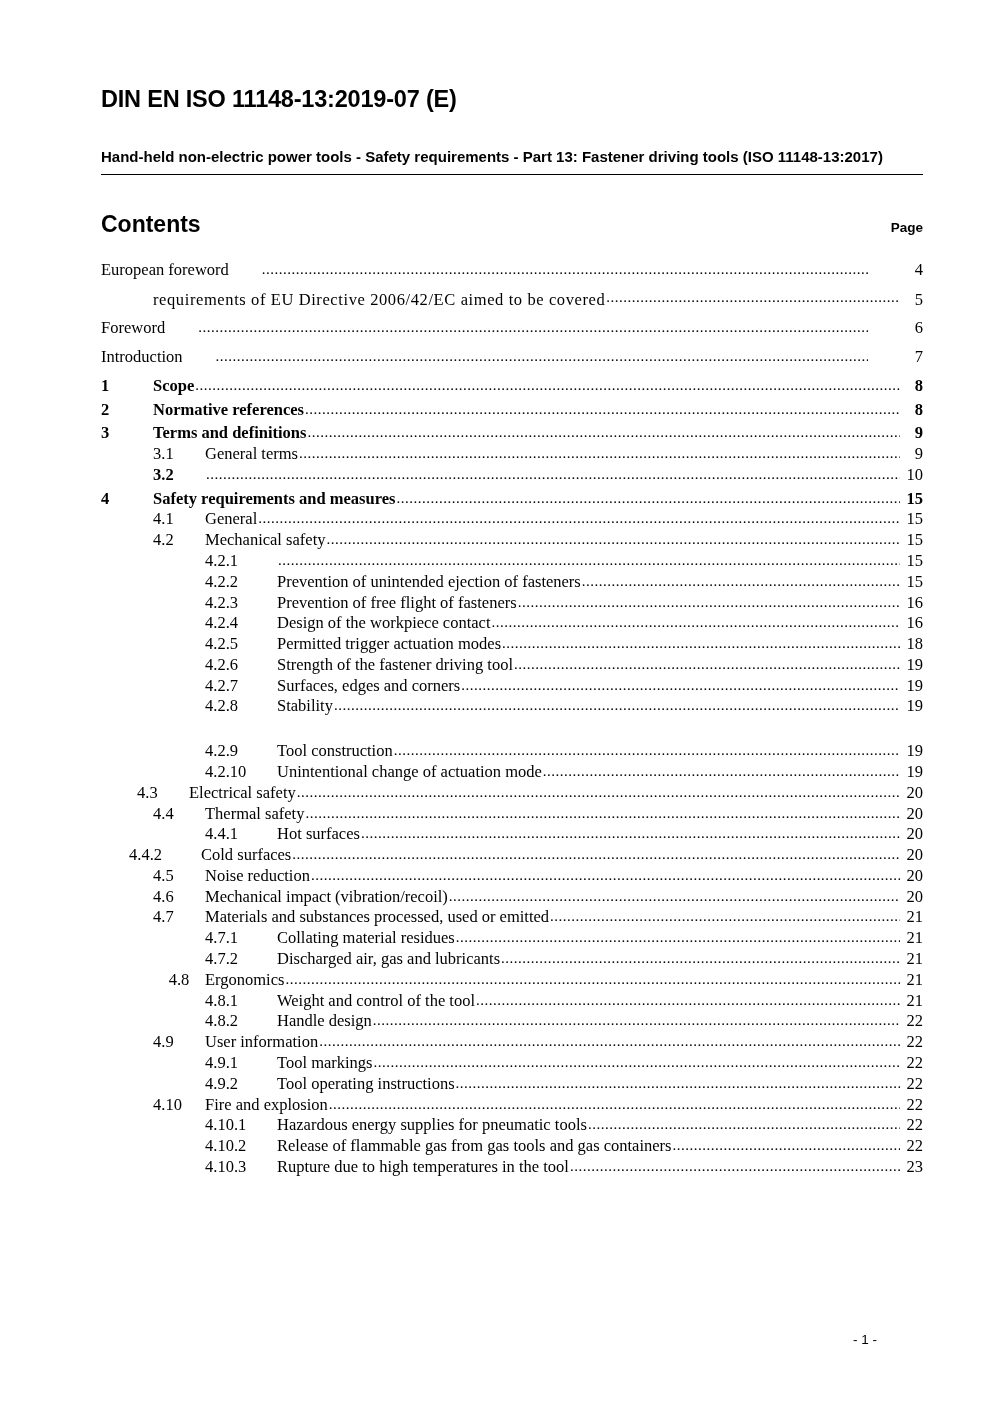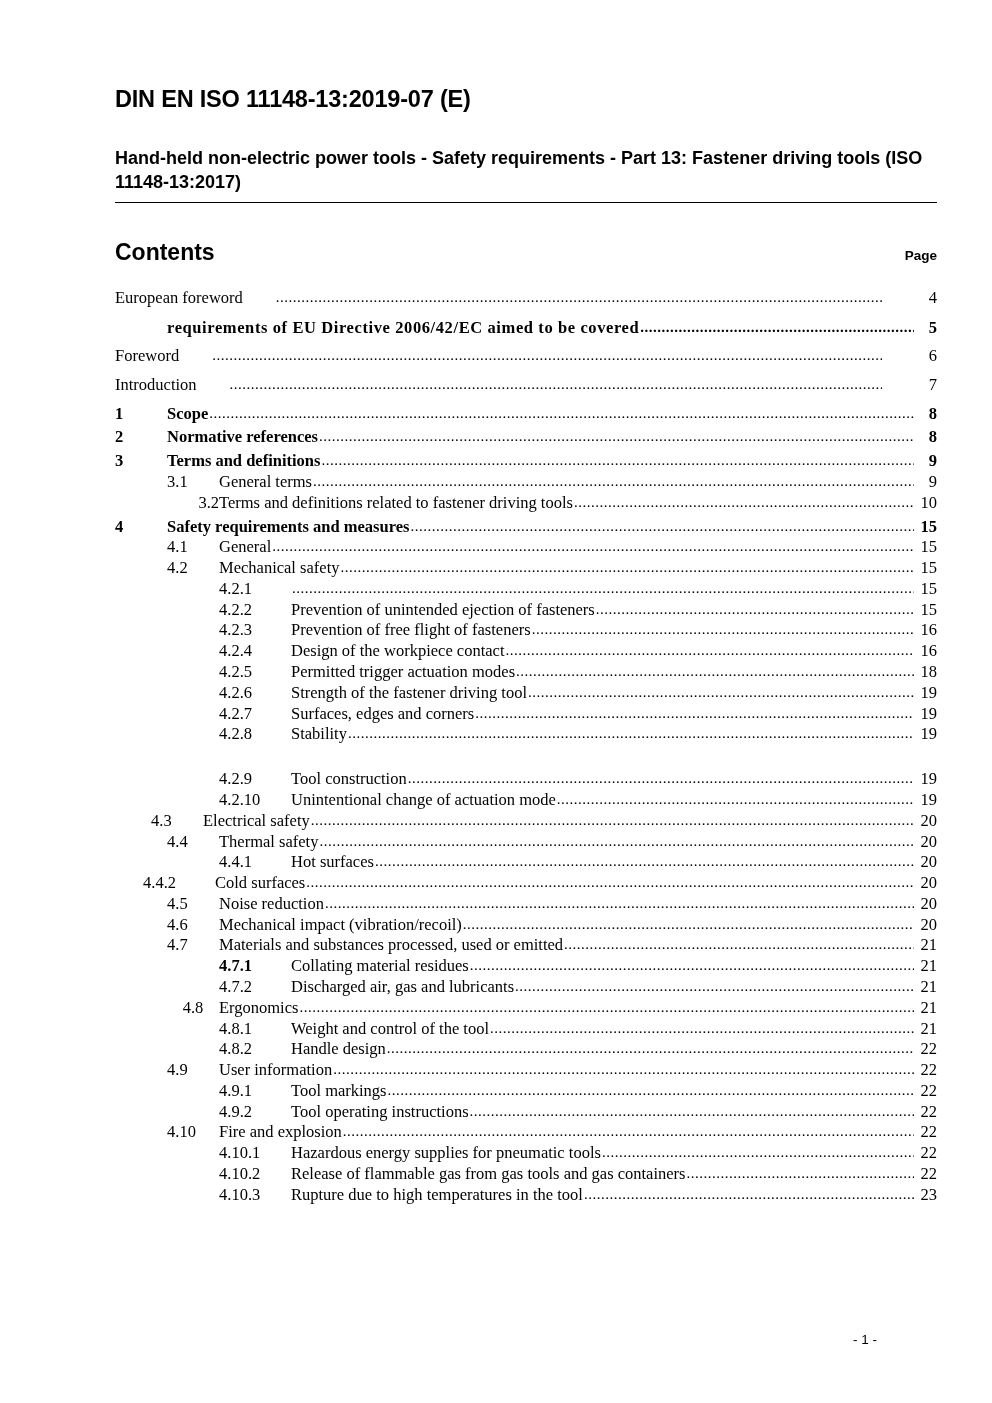--- a/index.html
+++ b/index.html
@@ -13,35 +13,35 @@
     height: 1403px;
     margin: 0 auto;
     background: #ffffff;
     box-sizing: border-box;
     overflow: hidden;
     font-family: "Liberation Serif", serif;
     color: #000000;
   }
   .content {
     position: absolute;
-    left: 115px;
+    left: 101px;
     top: 86px;
     width: 822px;
   }
   .doc-number {
     font-family: "Liberation Sans", sans-serif;
     font-weight: bold;
     font-size: 23.5px;
     letter-spacing: -0.2px;
     margin: 0 0 34px 0;
   }
   .doc-title {
     font-family: "Liberation Sans", sans-serif;
     font-weight: bold;
-    font-size: 18px;
+    font-size: 15px;
     line-height: 1.33;
     margin: 0;
     padding-bottom: 7px;
     border-bottom: 1.4px solid #000;
   }
   .contents-head {
     display: flex;
     align-items: baseline;
     justify-content: space-between;
     margin-top: 36px;
@@ -92,24 +92,23 @@
   .lvl3 .num { width: 72px; margin-left: 104px; }
   .toc-row.front { margin-bottom: 8px; gap: 32px; }
   .annex-wrap {
     font-size: 16.5px;
     line-height: 1.3;
     margin-bottom: 8px;
   }
   .annex-line1 { }
   .annex-line2 {
     display: flex;
-    align-items: flex-end;
+    align-items: flex-start;
     margin-left: 52px;
     white-space: nowrap;
-    font-weight: bold;
   }
   .annex-line2 .lbl { letter-spacing: 0.6px; }
   .footer {
     position: absolute;
     right: 115px;
     bottom: 56px;
     font-family: "Liberation Sans", sans-serif;
     font-size: 13.5px;
   }
 </style>
@@ -172,22 +171,21 @@
             <span class="dots">............................................................................................................................................................................................................................................................................................................</span>
             <span class="pg" style="font-weight: bold;">9</span>
           </div>
           <div class="toc-row lvl2">
             <span class="num" style="font-weight: normal;">3.1</span>
             <span class="lbl">General terms</span>
             <span class="dots">............................................................................................................................................................................................................................................................................................................</span>
             <span class="pg">9</span>
           </div>
           <div class="toc-row lvl2">
-            <span class="num" style="font-weight: normal; text-align: right;">3.2</span>
-            <span class="lbl">Terms and definitions related to fastener driving tools</span>
+            <span class="num" style="font-weight: bold;">3.2</span>
             <span class="dots">............................................................................................................................................................................................................................................................................................................</span>
             <span class="pg">10</span>
           </div>
           <div class="toc-row lvl1 lvl0">
             <span class="num">4</span>
             <span class="lbl" style="font-weight: bold;">Safety requirements and measures</span>
             <span class="dots">............................................................................................................................................................................................................................................................................................................</span>
             <span class="pg" style="font-weight: bold;">15</span>
           </div>
           <div class="toc-row lvl2">
@@ -297,21 +295,21 @@
             <span class="dots">............................................................................................................................................................................................................................................................................................................</span>
             <span class="pg">20</span>
           </div>
           <div class="toc-row lvl2">
             <span class="num" style="font-weight: normal;">4.7</span>
             <span class="lbl">Materials and substances processed, used or emitted</span>
             <span class="dots">............................................................................................................................................................................................................................................................................................................</span>
             <span class="pg">21</span>
           </div>
           <div class="toc-row lvl3">
-            <span class="num" style="font-weight: bold;">4.7.1</span>
+            <span class="num" style="font-weight: normal;">4.7.1</span>
             <span class="lbl">Collating material residues</span>
             <span class="dots">............................................................................................................................................................................................................................................................................................................</span>
             <span class="pg">21</span>
           </div>
           <div class="toc-row lvl3">
             <span class="num" style="font-weight: normal;">4.7.2</span>
             <span class="lbl">Discharged air, gas and lubricants</span>
             <span class="dots">............................................................................................................................................................................................................................................................................................................</span>
             <span class="pg">21</span>
           </div>

